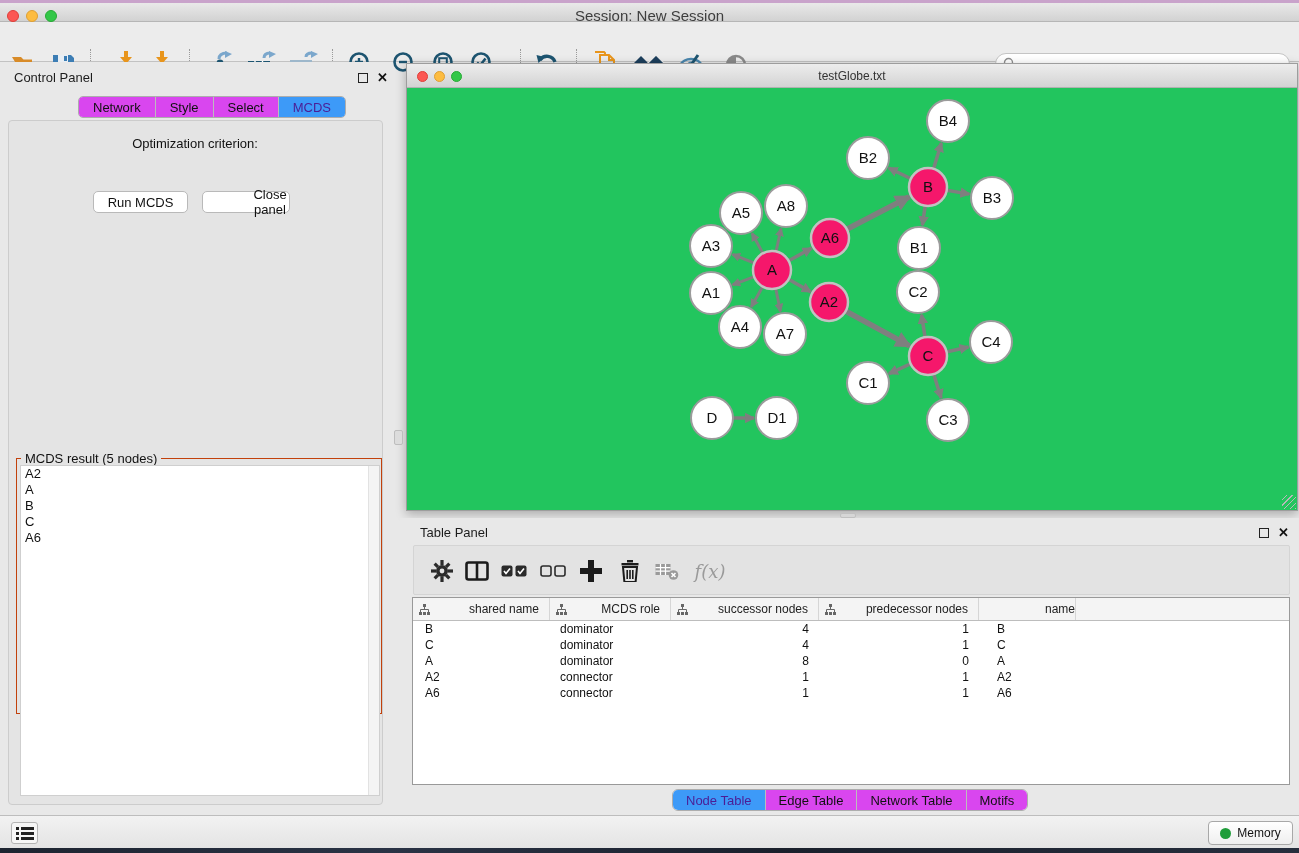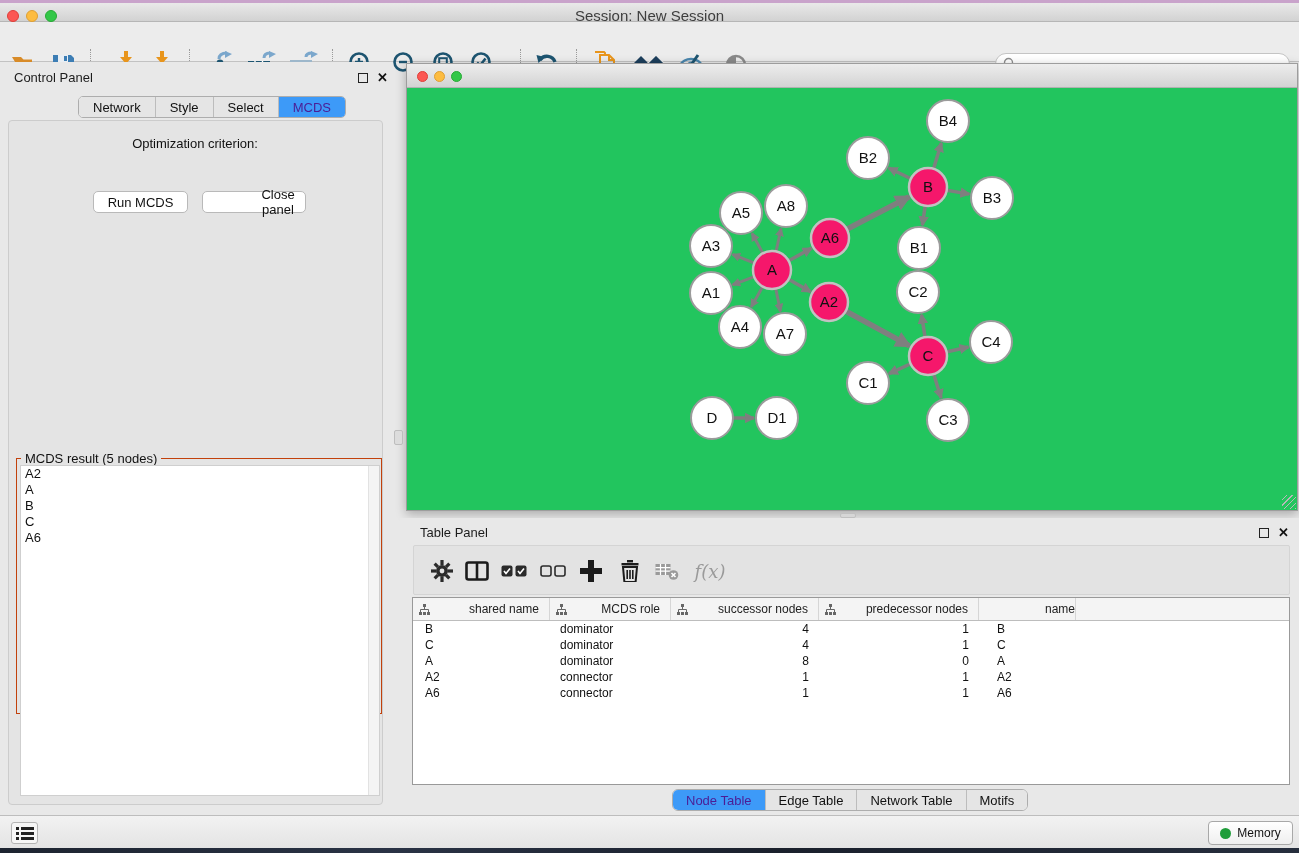--- a/index.html
+++ b/index.html
@@ -31,42 +31,42 @@
     font-size:12px; padding-left:4px; font-family:"Liberation Sans",sans-serif; }
 
   
   #control-panel { position:absolute; left:0; top:62px; width:390px; height:753px; background:#e8e8e8; }
   #cp-title { position:absolute; left:14px; top:8px; font-size:13px; color:#1c1c1c; }
   .win-float { position:absolute; top:11px; width:10px; height:10px; border:1.5px solid #222; }
   .win-close { position:absolute; top:8px; font-size:13px; font-weight:bold; color:#111; }
   #cp-float { left:358px; } #cp-close { left:377px; }
   .seg-group { position:absolute; display:flex; border:1px solid #adadad; border-radius:5px;
     overflow:hidden; background:#fff; }
-  .seg { font-size:13px; color:#111; background:#e5e5e5; display:flex; align-items:center;
+  .seg { font-size:13px; color:#111; background:#d946ef; display:flex; align-items:center;
     justify-content:center; border-right:1px solid #bcbcbc; }
   .seg:last-child { border-right:none; }
   .seg.selected { background:#3d9af8; color:#4c1d95; }
   #cp-tabs { left:78px; top:34px; height:22px; }
   #cp-tabs .seg { padding:0 14px; }
   #cp-content { position:absolute; left:8px; top:58px; width:375px; height:685px;
     background:#e4e4e4; border:1px solid #cccccc; border-radius:4px; }
   #opt-label { position:absolute; left:0; right:0; top:74px; text-align:center; font-size:13px; color:#111; }
   #criterion { position:absolute; left:43px; top:95px; width:313px; height:23px; background:#fff;
     border:1px solid #b0b0b0; border-radius:4px; display:flex; align-items:center; }
   #criterion-value { flex:1; font-size:13px; padding-left:8px; color:#111; white-space:nowrap; overflow:hidden; }
   #criterion-spinner { width:21px; height:23px; margin:-1px -1px -1px 0; border-radius:0 4px 4px 0;
     background:linear-gradient(#6aaef9,#3c8cf5); display:flex; flex-direction:column;
     align-items:center; justify-content:center; gap:2px; }
   #criterion-spinner i { width:0; height:0; border-left:4px solid transparent; border-right:4px solid transparent; }
   #criterion-spinner i.up { border-bottom:5px solid #fff; }
   #criterion-spinner i.down { border-top:5px solid #fff; }
   .push-btn { position:absolute; top:129px; height:22px; background:#fff; border:1px solid #b9b9b9;
     border-radius:5px; font-size:13px; color:#111; display:flex; align-items:center; justify-content:center; }
   #run-btn { left:93px; width:95px; }
-  #closepanel-btn { left:202px; width:104px;padding-left:48px; }
+  #closepanel-btn { left:202px; width:88px;padding-left:48px; }
   #mcds-fieldset { position:absolute; left:16px; top:396px; width:366px; height:256px;
     border:1px solid #c2410c; }
   #mcds-legend { position:absolute; left:4px; top:-8px; background:#e4e4e4; padding:0 4px;
     font-size:13px; color:#111; }
   #mcds-list { position:absolute; left:3px; top:6px; width:360px; height:331px; background:#fff;
     border:1px solid #cfcfcf; overflow:hidden; }
   #mcds-scroll { position:absolute; right:0; top:0; width:11px; height:100%; background:#f4f4f4; border-left:1px solid #e2e2e2; }
   .mcds-item { font-size:13px; color:#111; padding:1px 0 1px 4px; line-height:14px; }
 
   
@@ -302,20 +302,21 @@
           <div class="mcds-item">A6</div>
         </div>
     </div>
   </div>
 
   <div id="network-window">
     <div id="nw-titlebar">
       <span id="nw-close" class="tl"></span>
       <span id="nw-min" class="tl"></span>
       <span id="nw-max" class="tl"></span>
+      <div id="nw-title">testGlobe.txt</div>
     </div>
     <div id="net-canvas">
       <svg id="graph-svg" width="890" height="423">
           <defs>
             <marker id="arrow" viewBox="0 0 10 10" refX="8.5" refY="5" markerWidth="3" markerHeight="3" orient="auto" markerUnits="strokeWidth">
               <path d="M0,0 L10,5 L0,10 Z" fill="#7f7f7f"></path>
             </marker>
           </defs>
           <line x1="365" y1="182" x2="344.98875477892966" y2="145.2051297548061" stroke="#7f7f7f" stroke-width="3" marker-end="url(#arrow)"></line>
           <line x1="365" y1="182" x2="374.08497178747507" y2="140.46870040011402" stroke="#7f7f7f" stroke-width="3" marker-end="url(#arrow)"></line>

